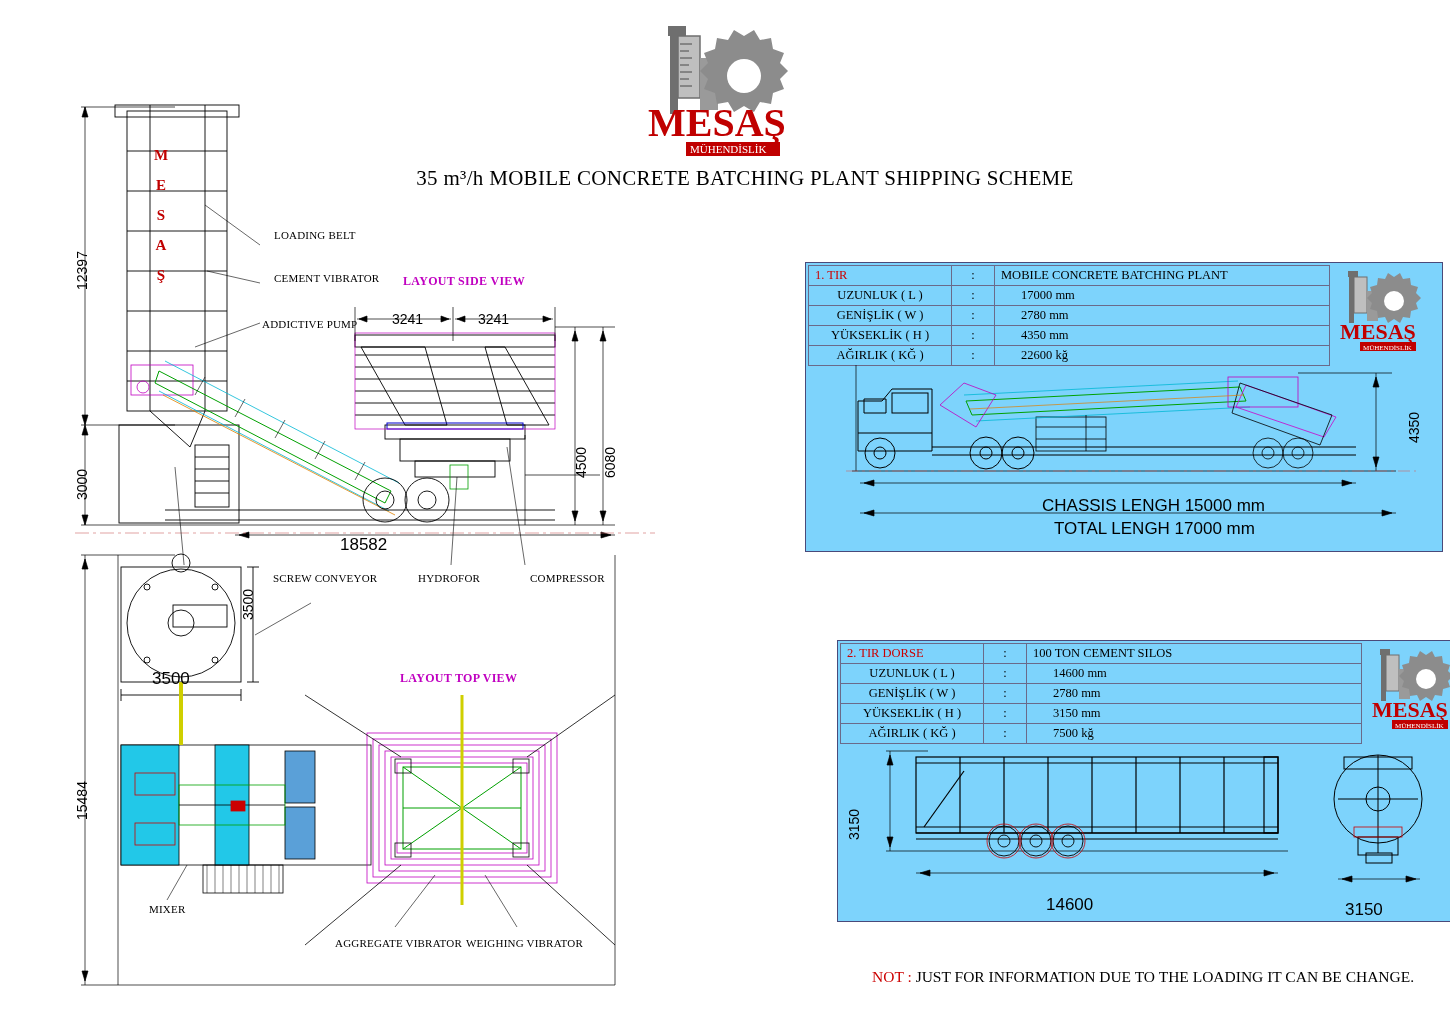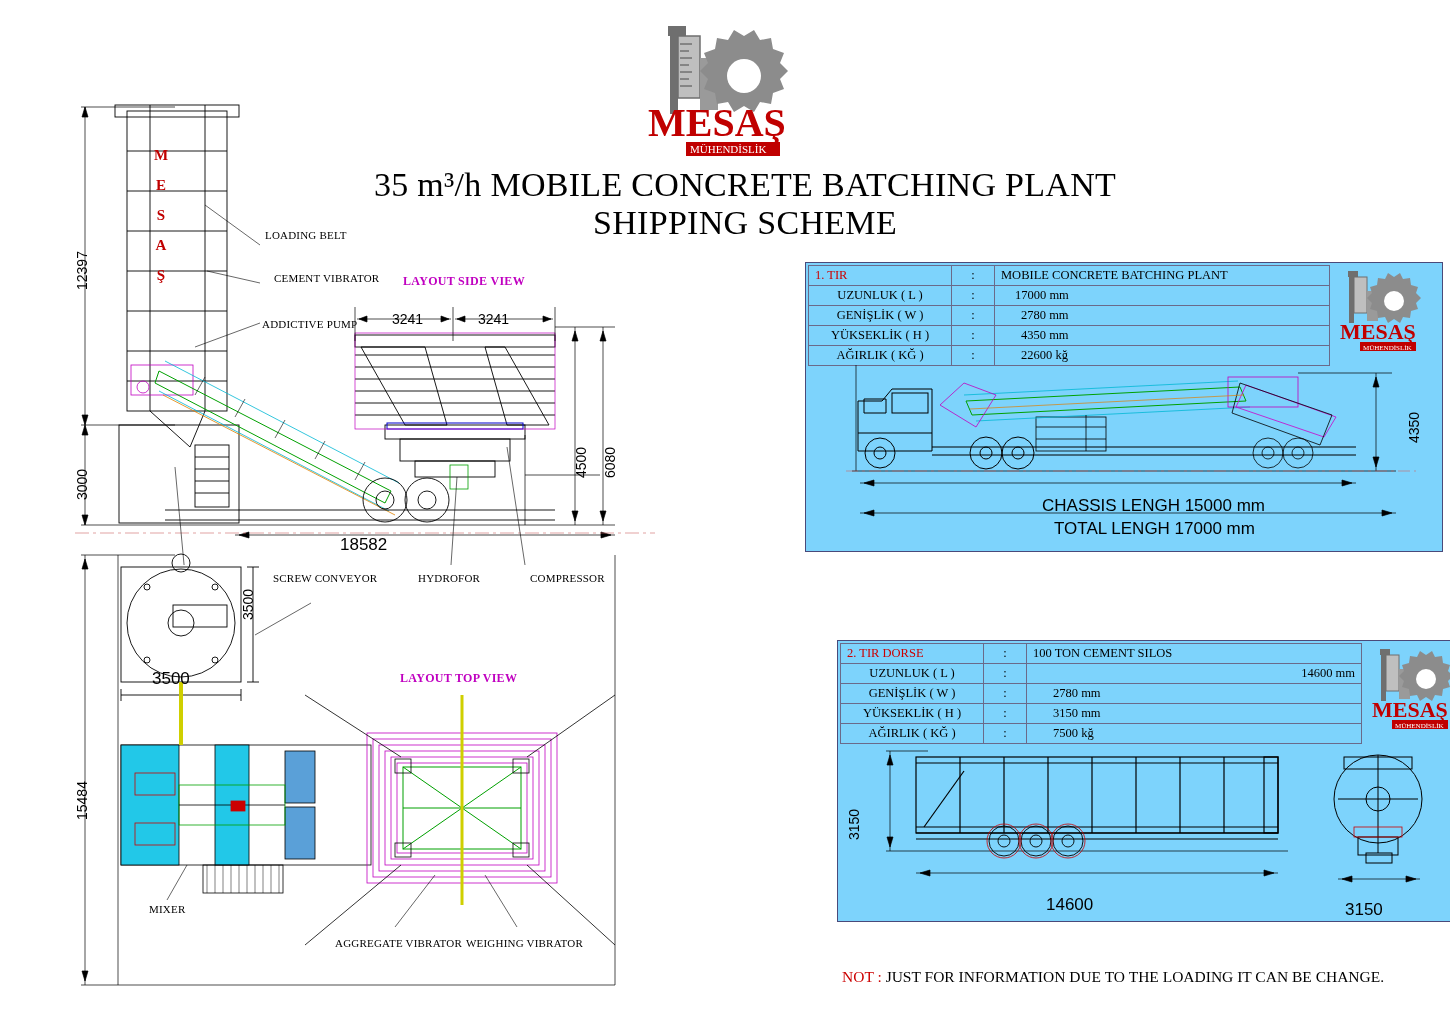--- a/index.html
+++ b/index.html
@@ -2,30 +2,30 @@
 <html><head>
 <meta charset="utf-8">
 <style>
   html,body{margin:0;padding:0;background:#ffffff;}
   body{width:1450px;height:1028px;position:relative;font-family:"Liberation Serif",serif;color:#000;overflow:hidden;}
   .abs{position:absolute;}
   .lbl{font-size:11px;letter-spacing:.2px;}
   .dimtxt{font-family:"Liberation Sans",sans-serif;font-size:14px;}
   .dimtxt-lg{font-family:"Liberation Sans",sans-serif;font-size:17px;}
   .rot{transform:rotate(-90deg);transform-origin:left top;white-space:nowrap;}
-  .title{font-size:34px;font-weight:normal;letter-spacing:.3px;}
+  .title{font-size:21px;font-weight:normal;letter-spacing:.3px;}
   .magenta{color:#c000c0;font-weight:bold;font-size:12px;letter-spacing:.3px;}
   .red{color:#cc0000;}
   table.spec{border-collapse:collapse;font-size:12.5px;}
   table.spec td{border:1px solid #6a6a8a;padding:1px 6px;height:17px;}
   .specbox{border:1px solid #4a4a7a;background:#7dd3fc;}
   .logo-txt{font-family:"Liberation Serif",serif;font-weight:bold;color:#c00000;}
   .mesasletters span{display:block;font-weight:bold;color:#c00000;font-size:15px;line-height:30px;text-align:center;}
   svg{display:block;}
-  .nobrk{white-space:nowrap;}
+  .nobrk{white-space:nowrap;margin-left:30px;}
 </style>
 </head>
 <body>
 
 <div class="abs" style="left:640px;top:18px;width:230px;height:140px;">
   <svg width="230" height="140" viewBox="0 0 230 140">
     <g>
       <path d="M28 8 L46 8 L46 18 L38 18 L38 96 L30 96 L30 18 L28 18 Z" fill="#6f6f6f"></path>
       <rect x="38" y="18" width="22" height="62" fill="#bfbfbf" stroke="#6f6f6f" stroke-width="1.5"></rect>
       <g stroke="#4a4a4a" stroke-width="1">
@@ -181,21 +181,21 @@
 </div>
 
 <div class="abs dimtxt rot" style="left:74px;top:290px;">12397</div>
 <div class="abs dimtxt rot" style="left:74px;top:500px;">3000</div>
 <div class="abs dimtxt" style="left:392px;top:311px;">3241</div>
 <div class="abs dimtxt" style="left:478px;top:311px;">3241</div>
 <div class="abs dimtxt rot" style="left:573px;top:478px;">4500</div>
 <div class="abs dimtxt rot" style="left:602px;top:478px;">6080</div>
 <div class="abs dimtxt-lg" style="left:340px;top:535px;">18582</div>
 
-<div class="abs lbl" style="left:265px;top:229px;">LOADING BELT</div>
+<div class="abs lbl" style="left:274px;top:229px;">LOADING BELT</div>
 <div class="abs lbl" style="left:274px;top:272px;">CEMENT VIBRATOR</div>
 <div class="abs lbl" style="left:262px;top:318px;">ADDICTIVE PUMP</div>
 <div class="abs magenta" style="left:403px;top:274px;">LAYOUT SIDE VIEW</div>
 
 <div class="abs mesasletters" style="left:150px;top:140px;width:22px;">
   <span>M</span>
   <span>E</span>
   <span>S</span>
   <span>A</span>
   <span>Ş</span>
@@ -309,21 +309,21 @@
   <table class="spec" style="width:522px;margin:2px 0 0 2px;">
     <tbody>
         <tr>
       <td style="width:130px;" class="red">1. TIR</td>
       <td style="width:30px;text-align:center;">:</td>
       <td>MOBILE CONCRETE BATCHING PLANT</td>
     </tr>
     <tr>
       <td style="text-align:center;">UZUNLUK ( L )</td>
       <td style="text-align:center;">:</td>
-      <td style="padding-left:20px;">17000 mm</td>
+      <td style="padding-left:26px;">17000 mm</td>
     </tr>
     <tr>
       <td style="text-align:center;">GENİŞLİK ( W )</td>
       <td style="text-align:center;">:</td>
       <td style="padding-left:26px;">2780 mm</td>
     </tr>
     <tr>
       <td style="text-align:center;">YÜKSEKLİK ( H )</td>
       <td style="text-align:center;">:</td>
       <td style="padding-left:26px;">4350 mm</td>
@@ -439,21 +439,21 @@
   <table class="spec" style="width:522px;margin:2px 0 0 2px;">
     <tbody>
         <tr>
       <td style="width:130px;" class="red">2. TIR DORSE</td>
       <td style="width:30px;text-align:center;">:</td>
       <td>100 TON CEMENT SILOS</td>
     </tr>
     <tr>
       <td style="text-align:center;">UZUNLUK ( L )</td>
       <td style="text-align:center;">:</td>
-      <td style="padding-left:26px;text-align:right;">14600 mm</td>
+      <td style="padding-left:26px;">14600 mm</td>
     </tr>
     <tr>
       <td style="text-align:center;">GENİŞLİK ( W )</td>
       <td style="text-align:center;">:</td>
       <td style="padding-left:26px;">2780 mm</td>
     </tr>
     <tr>
       <td style="text-align:center;">YÜKSEKLİK ( H )</td>
       <td style="text-align:center;">:</td>
       <td style="padding-left:26px;">3150 mm</td>

